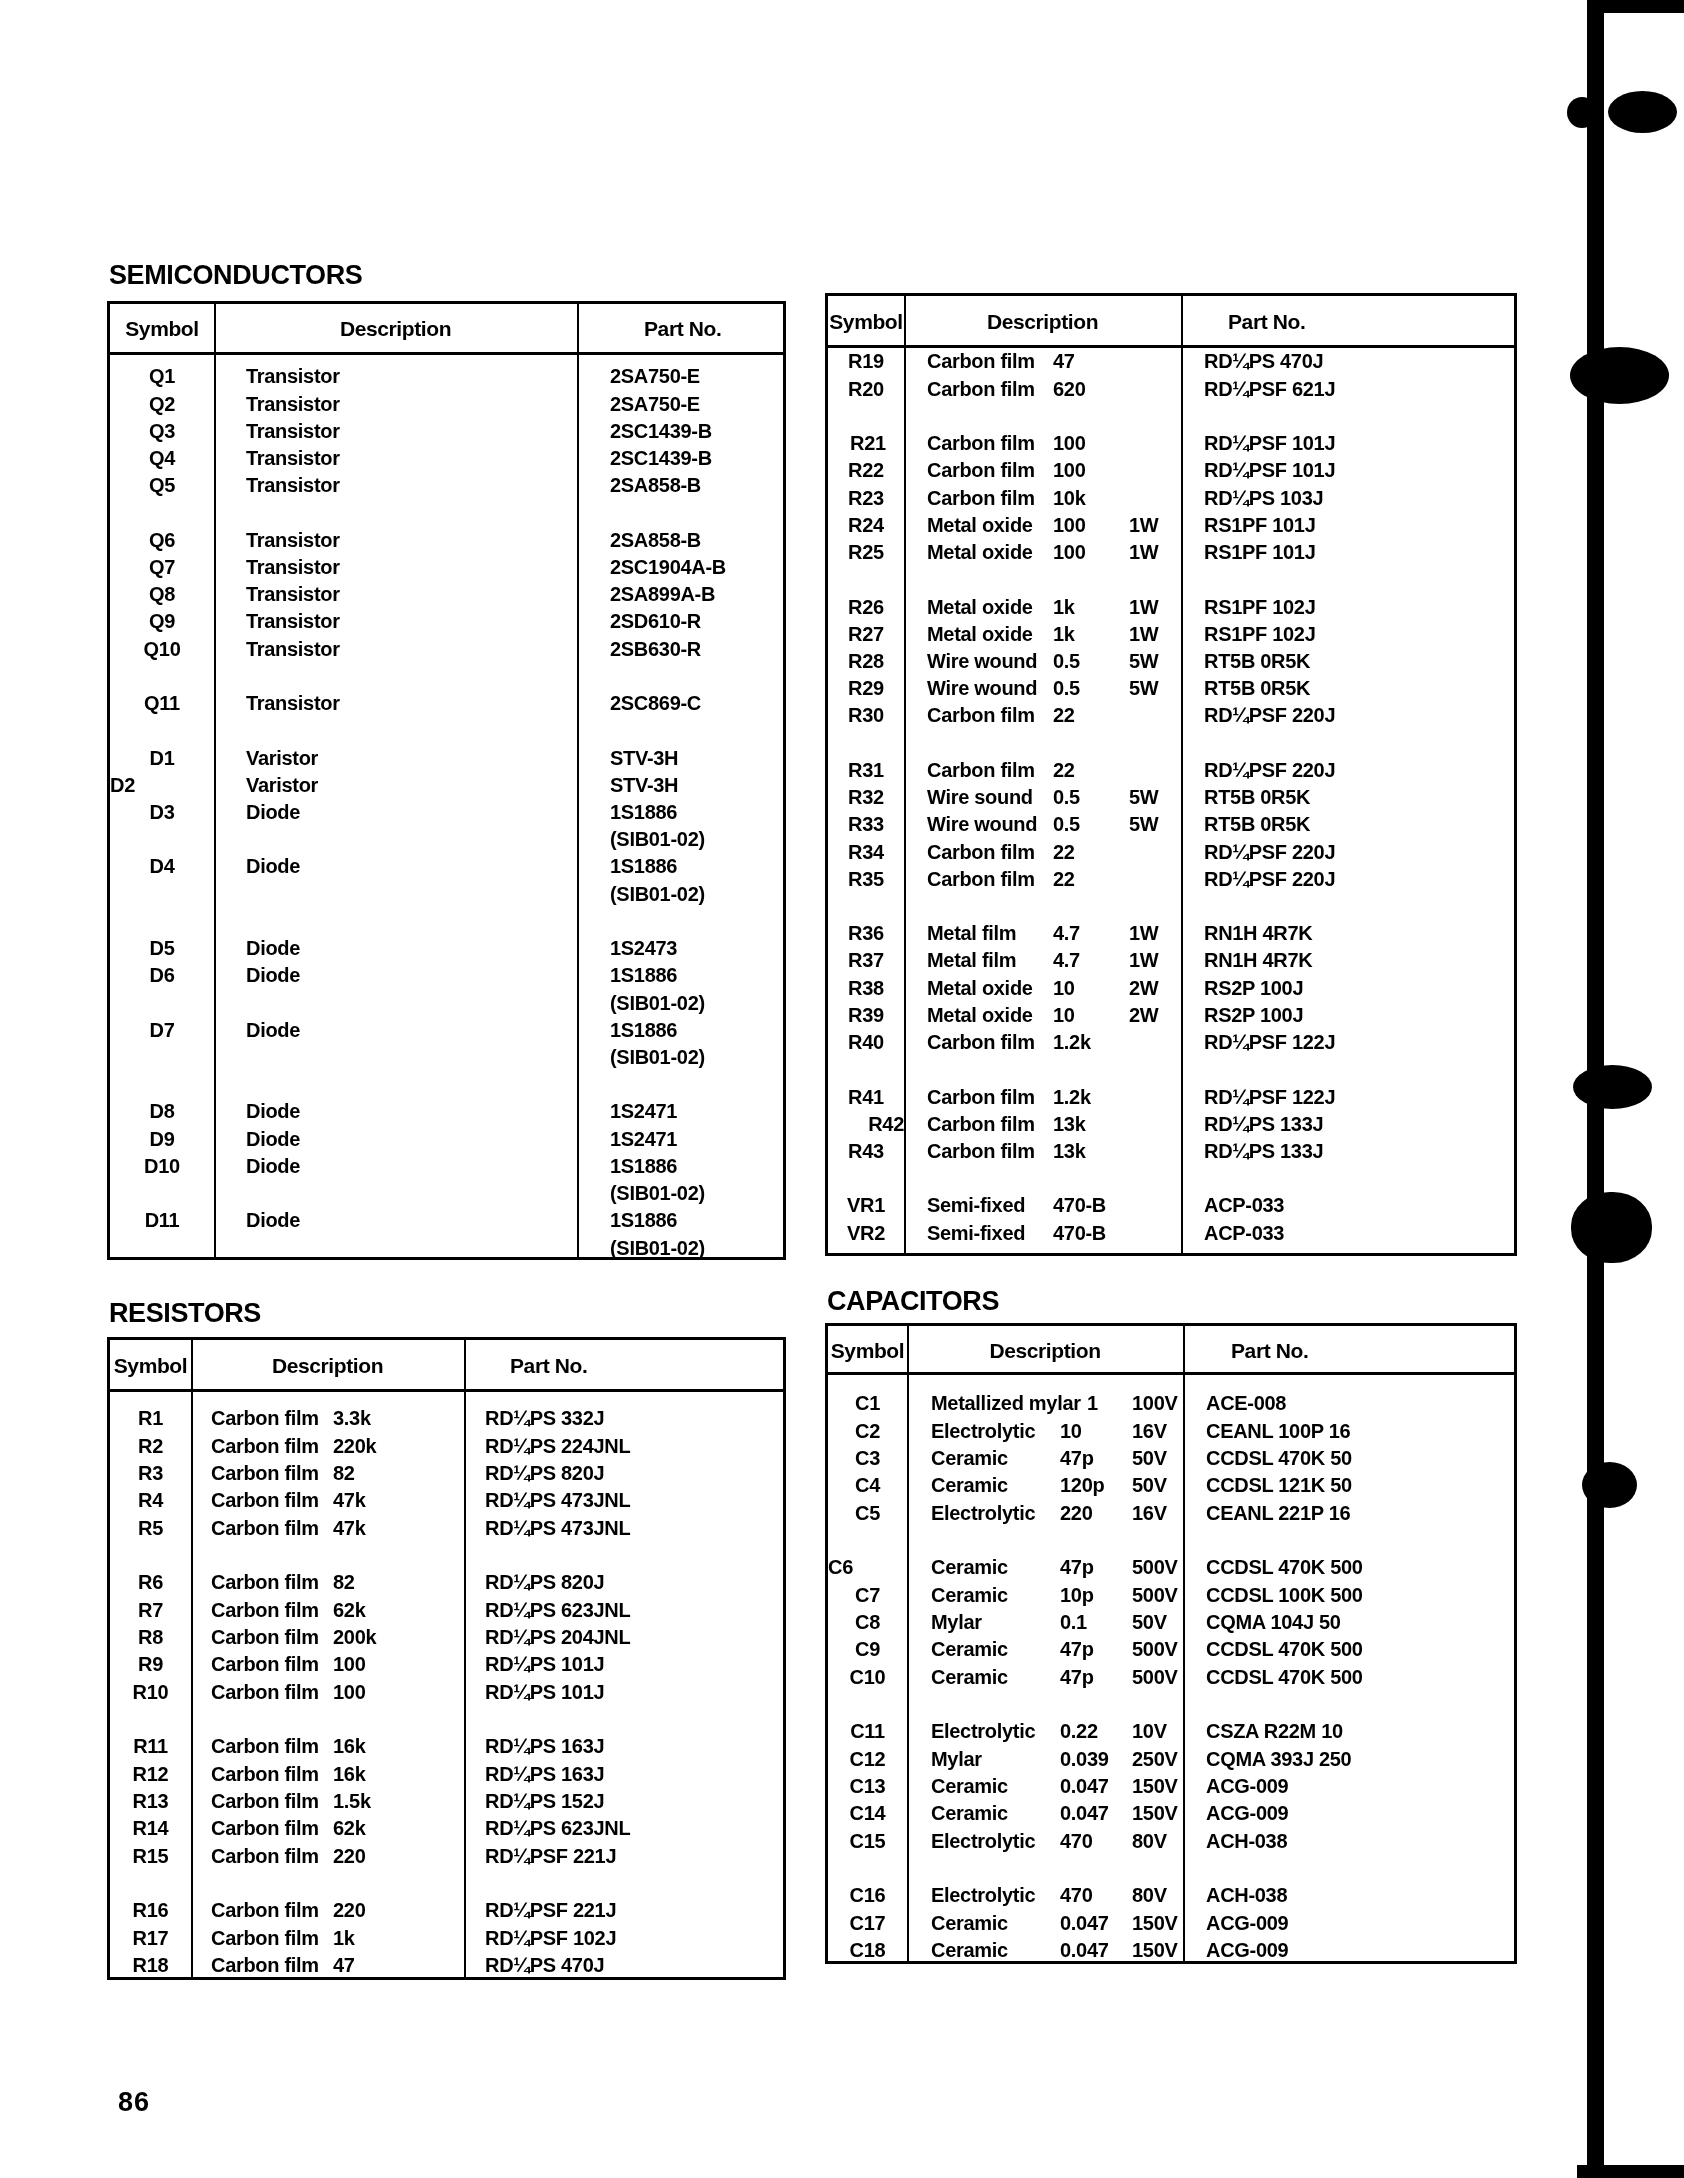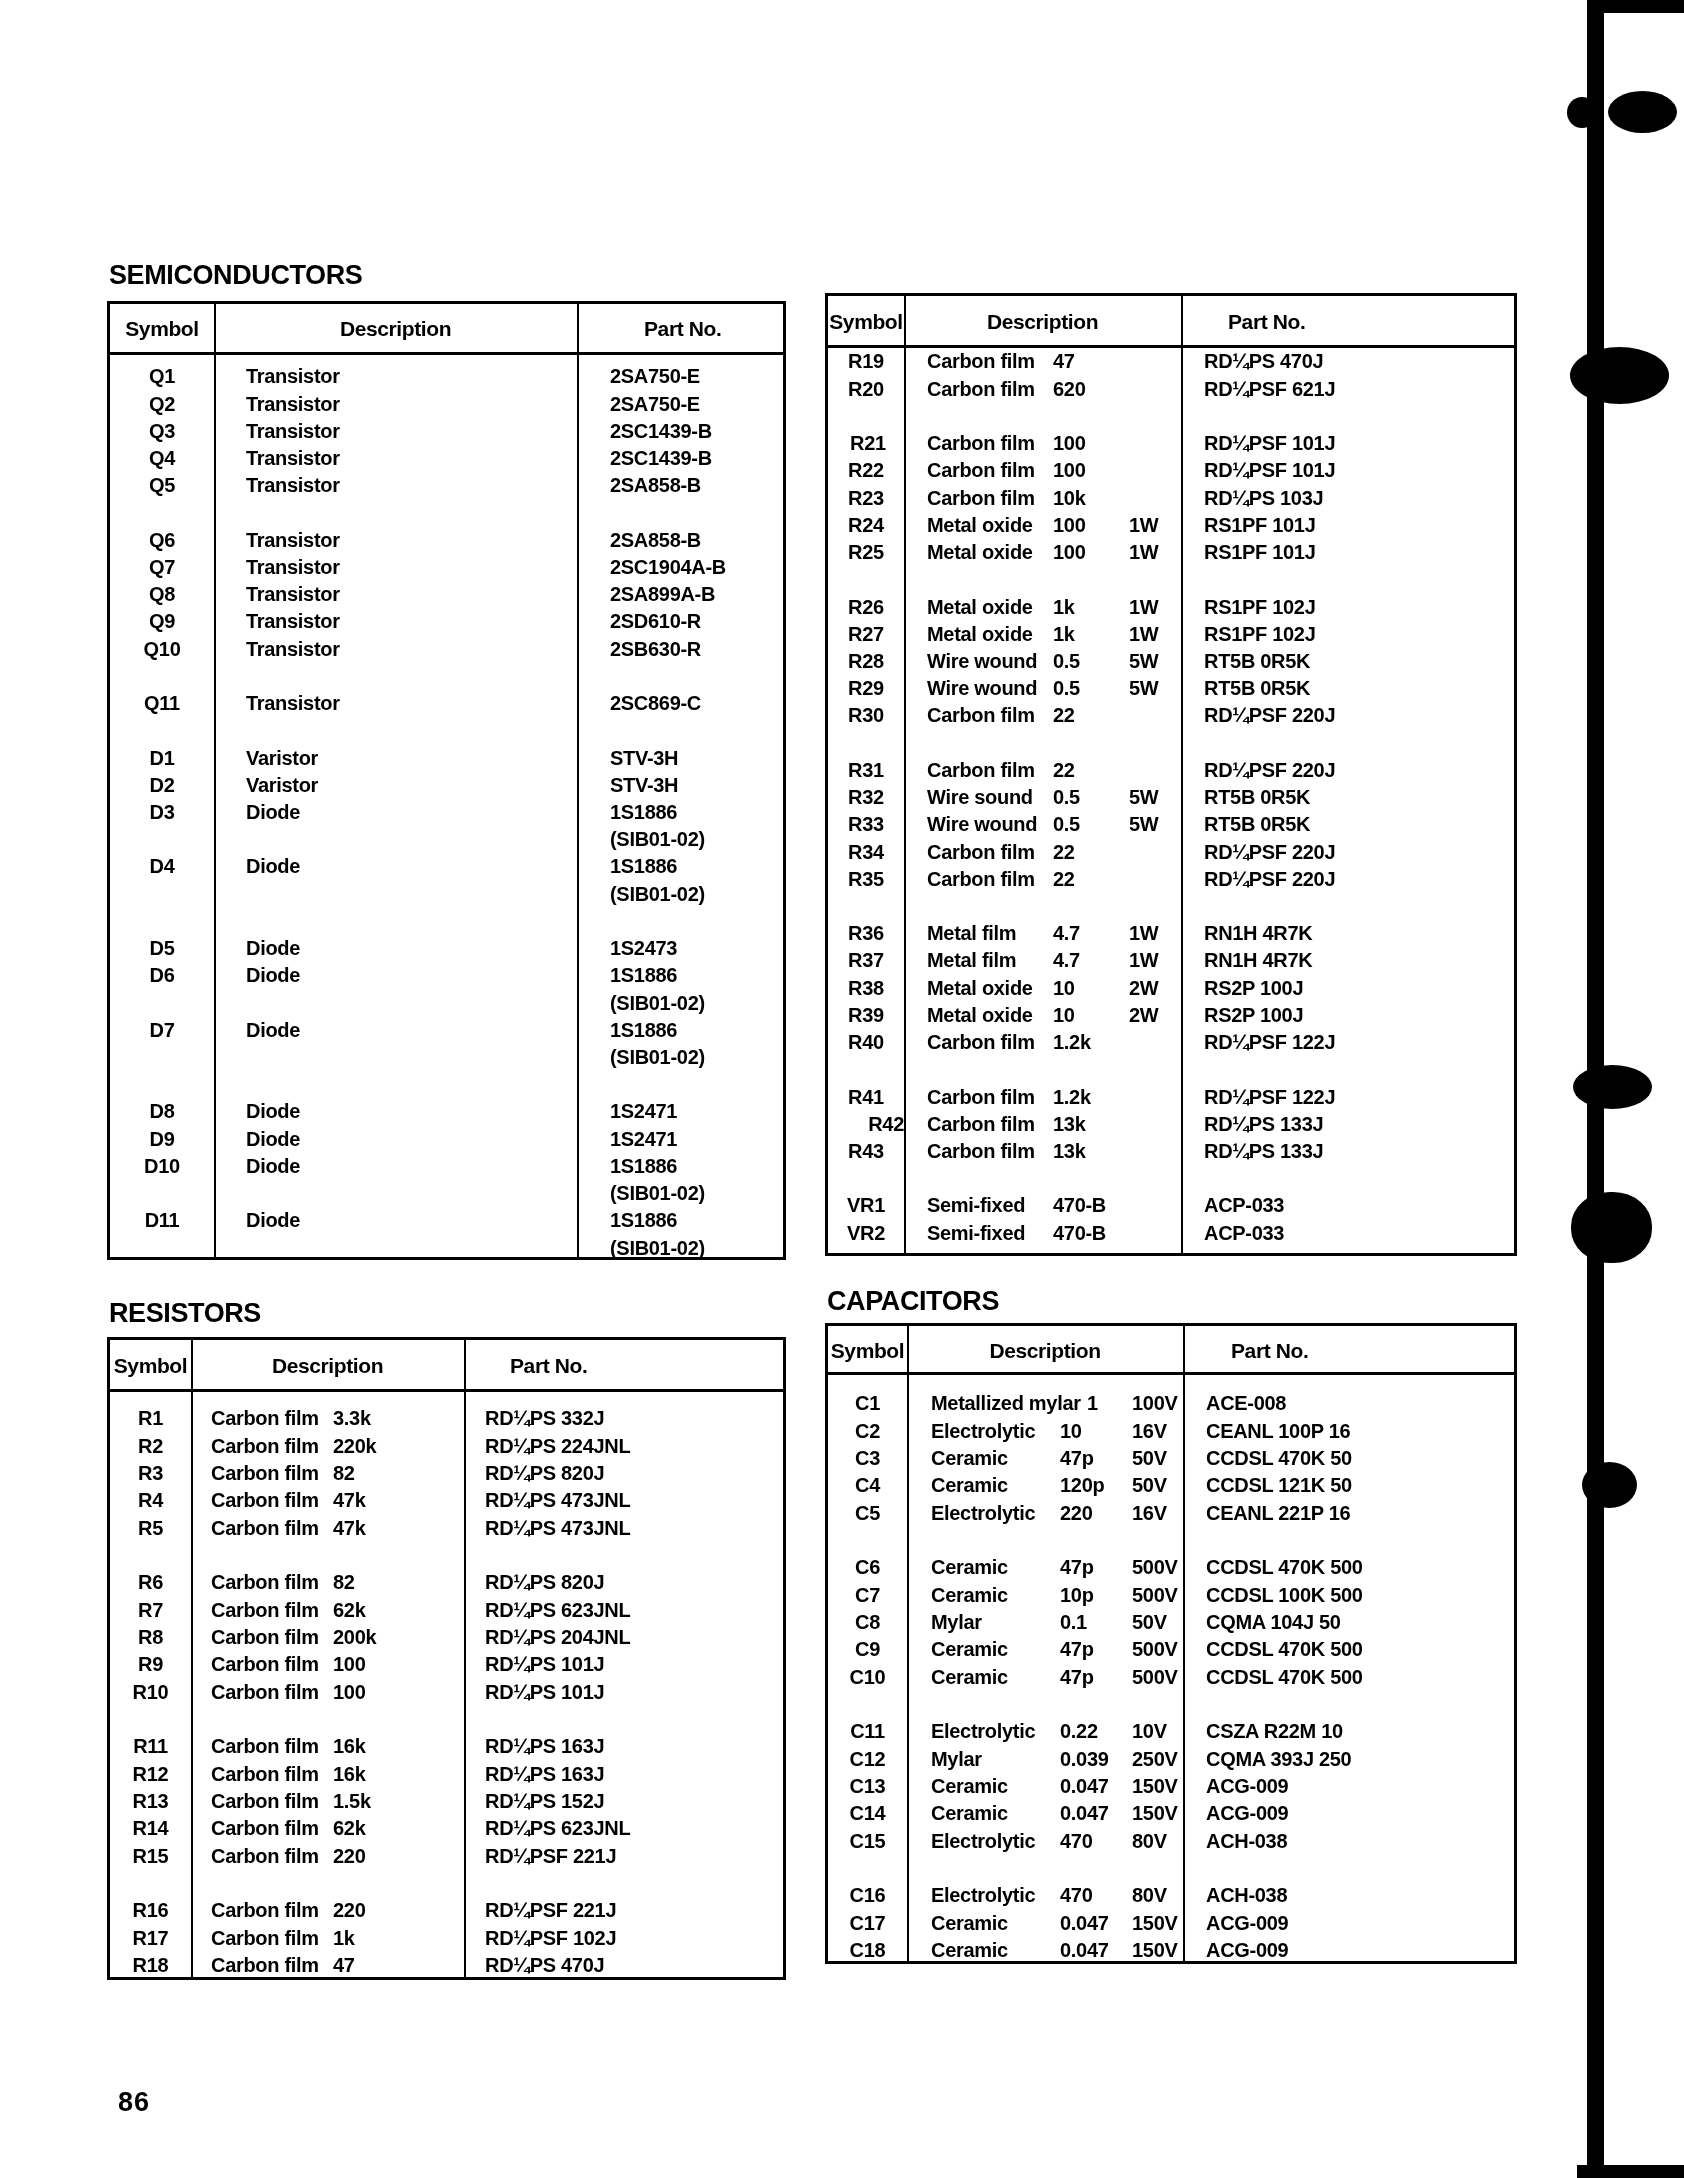--- a/index.html
+++ b/index.html
@@ -130,21 +130,21 @@
           <span class="cell sym" style="left: 0px; width: 104px; text-align: center;">Q11</span>
           <span class="cell desc" style="left: 136px;">Transistor</span>
           <span class="cell part" style="left: 500px;">2SC869-C</span>
         </div>
         <div class="row" style="top: 441px; height: 27px; line-height: 27px;">
           <span class="cell sym" style="left: 0px; width: 104px; text-align: center;">D1</span>
           <span class="cell desc" style="left: 136px;">Varistor</span>
           <span class="cell part" style="left: 500px;">STV-3H</span>
         </div>
         <div class="row" style="top: 468px; height: 27px; line-height: 27px;">
-          <span class="cell sym" style="left: 0px; width: 104px; text-align: center;">D2</span>
+          <span class="cell sym" style="left: 0px; width: 104px; text-align: left;">D2</span>
           <span class="cell desc" style="left: 136px;">Varistor</span>
           <span class="cell part" style="left: 500px;">STV-3H</span>
         </div>
         <div class="row" style="top: 495px; height: 27px; line-height: 27px;">
           <span class="cell sym" style="left: 0px; width: 104px; text-align: center;">D3</span>
           <span class="cell desc" style="left: 136px;">Diode</span>
           <span class="cell part" style="left: 500px;">1S1886</span>
         </div>
         <div class="row" style="top: 522px; height: 27px; line-height: 27px;">
           <span class="cell part" style="left: 500px;">(SIB01-02)</span>
@@ -548,21 +548,21 @@
           <span class="cell part" style="left: 378px;">CCDSL 121K 50</span>
         </div>
         <div class="row" style="top: 174px; height: 27px; line-height: 27px;">
           <span class="cell sym" style="left: 0px; width: 79px; text-align: center;">C5</span>
           <span class="cell desc" style="left: 103px;">Electrolytic</span>
           <span class="cell val" style="left: 232px;">220</span>
           <span class="cell watt" style="left: 304px;">16V</span>
           <span class="cell part" style="left: 378px;">CEANL 221P 16</span>
         </div>
         <div class="row" style="top: 228px; height: 27px; line-height: 27px;">
-          <span class="cell sym" style="left: 0px; width: 79px; text-align: center;">C6</span>
+          <span class="cell sym" style="left: 0px; width: 79px; text-align: left;">C6</span>
           <span class="cell desc" style="left: 103px;">Ceramic</span>
           <span class="cell val" style="left: 232px;">47p</span>
           <span class="cell watt" style="left: 304px;">500V</span>
           <span class="cell part" style="left: 378px;">CCDSL 470K 500</span>
         </div>
         <div class="row" style="top: 256px; height: 27px; line-height: 27px;">
           <span class="cell sym" style="left: 0px; width: 79px; text-align: center;">C7</span>
           <span class="cell desc" style="left: 103px;">Ceramic</span>
           <span class="cell val" style="left: 232px;">10p</span>
           <span class="cell watt" style="left: 304px;">500V</span>

